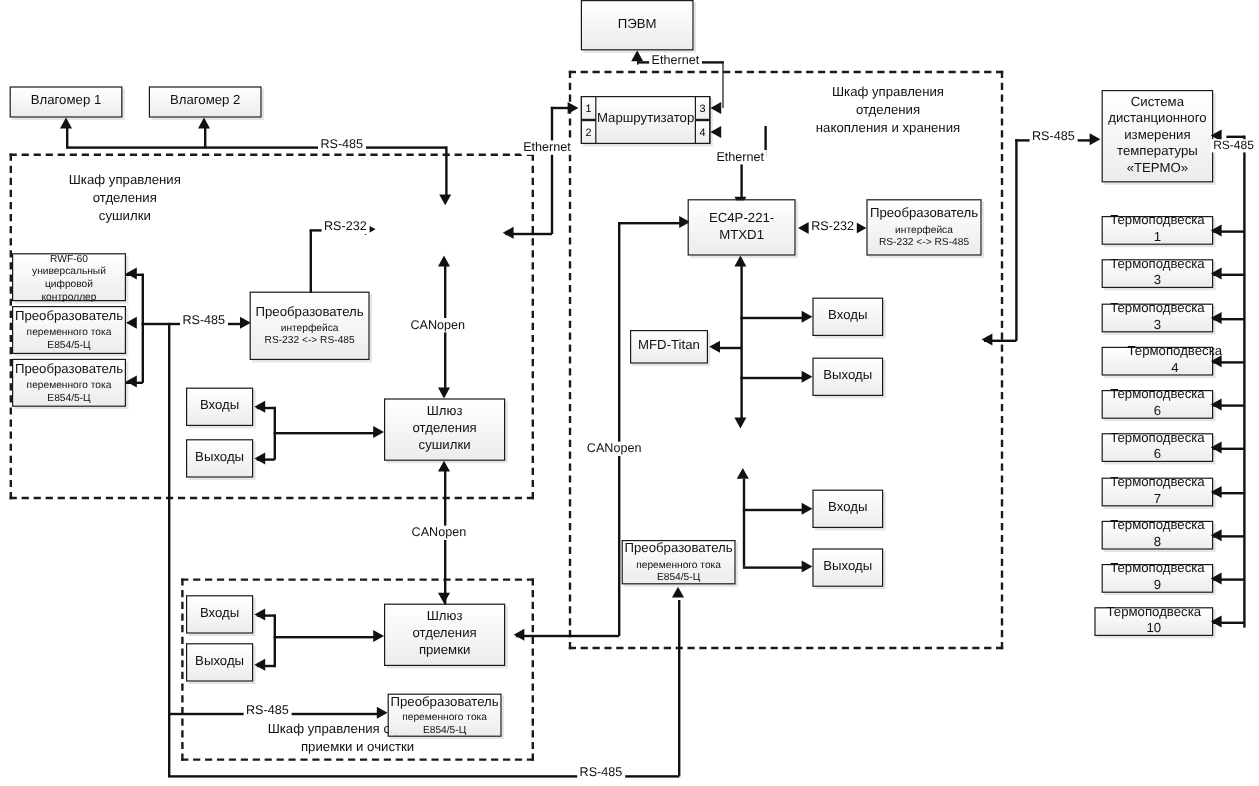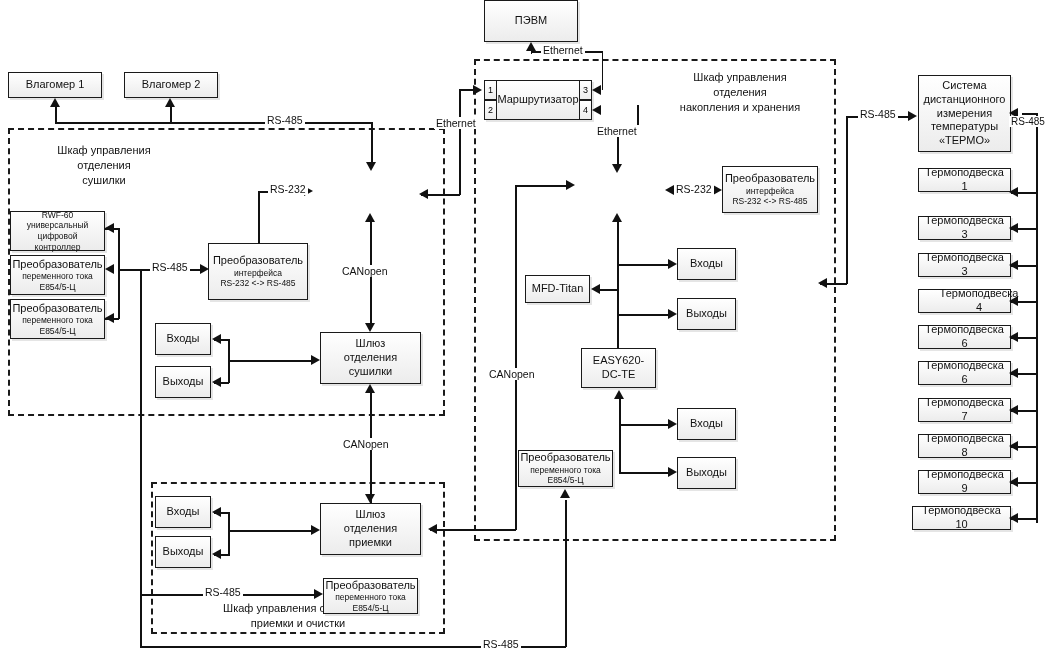--- a/index.html
+++ b/index.html
@@ -237,20 +237,23 @@
   <div class="arr arr-r" style="left:314px;top:588.5px;"></div>
   <div class="netlab" style="left:203px;top:586px;">RS-485</div>
 
   <div class="ln lnh" style="left:430px;top:529px;width:86px;"></div>
   <div class="ln lnv" style="left:515px;top:186px;height:344px;"></div>
   <div class="ln lnh" style="left:515px;top:185px;width:54px;"></div>
   <div class="arr arr-l" style="left:428px;top:523.5px;"></div>
   <div class="arr arr-r" style="left:566px;top:179.5px;"></div>
   <div class="netlab" style="left:487px;top:368px;">CANopen</div>
 
+  <div class="box" style="left:573px;top:166px;width:90px;height:47px;">
+    <div class="l1">EC4P-221-MTXD1</div>
+  </div>
 
   <div class="box" style="left:722px;top:166px;width:96px;height:47px;">
     <div class="l1">Преобразователь</div>
     <div class="l2">интерфейса</div>
     <div class="l3">RS-232 &lt;-&gt; RS-485</div>
   </div>
 
   <div class="arr arr-l" style="left:665px;top:184.5px;"></div>
   <div class="arr arr-r" style="left:713px;top:184.5px;"></div>
   <div class="netlab" style="left:674px;top:183px;">RS-232</div>
@@ -269,23 +272,20 @@
   <div class="ln lnv" style="left:617px;top:221px;height:128px;"></div>
   <div class="arr arr-u" style="left:611.5px;top:213px;"></div>
   <div class="arr arr-d" style="left:611.5px;top:348px;"></div>
   <div class="ln lnh" style="left:617px;top:264px;width:54px;"></div>
   <div class="arr arr-r" style="left:668px;top:258.5px;"></div>
   <div class="ln lnh" style="left:617px;top:314px;width:54px;"></div>
   <div class="arr arr-r" style="left:668px;top:308.5px;"></div>
   <div class="ln lnh" style="left:596px;top:289px;width:22px;"></div>
   <div class="arr arr-l" style="left:591px;top:283.5px;"></div>
 
-  <div class="box" style="left:581px;top:348px;width:75px;height:40px;">
-    <div class="l1">EASY620-DC-TE</div>
-  </div>
 
   <div class="box" style="left:677px;top:408px;width:59px;height:32px;">
     <div class="l1">Входы</div>
   </div>
   <div class="box" style="left:677px;top:457px;width:59px;height:32px;">
     <div class="l1">Выходы</div>
   </div>
   <div class="ln lnv" style="left:619px;top:399px;height:73px;"></div>
   <div class="arr arr-u" style="left:613.5px;top:390px;"></div>
   <div class="ln lnh" style="left:619px;top:424px;width:52px;"></div>
@@ -317,21 +317,21 @@
   <div class="ln lnh" style="left:820px;top:283px;width:27px;"></div>
   <div class="arr arr-r" style="left:908px;top:110.5px;"></div>
   <div class="arr arr-l" style="left:818px;top:277.5px;"></div>
   <div class="netlab" style="left:858px;top:108px;">RS-485</div>
 
   <div class="ln lnv" style="left:1036px;top:113px;height:410px;"></div>
   <div class="ln lnh" style="left:1022px;top:113px;width:15px;"></div>
   <div class="arr arr-l" style="left:1009px;top:107.5px;"></div>
   <div class="netlab" style="left:1009px;top:116px;font-size:10px;">RS-485</div>
 
-  <div class="box" style="left:918px;top:168px;width:93px;height:24px;">
+  <div class="box" style="left:918px;top:180px;width:93px;height:24px;">
       <div class="l1">Термоподвеска 1</div>
     </div>
   <div class="ln lnh" style="left:1011px;top:192px;width:26px;"></div>
   <div class="arr arr-l" style="left:1009px;top:186.5px;"></div>
 
   <div class="box" style="left:918px;top:216px;width:93px;height:24px;">
       <div class="l1">Термоподвеска 3</div>
     </div>
   <div class="ln lnh" style="left:1011px;top:228px;width:26px;"></div>
   <div class="arr arr-l" style="left:1009px;top:222.5px;"></div>

